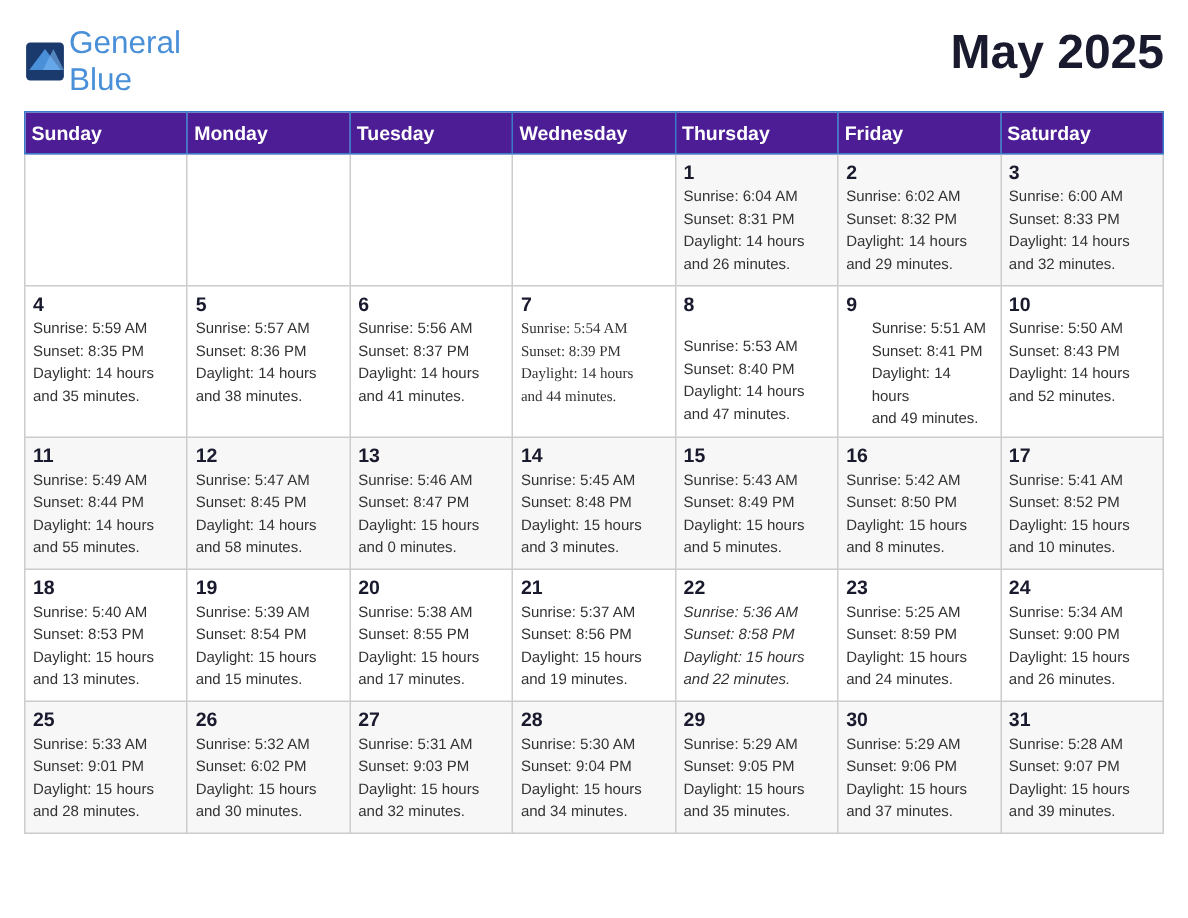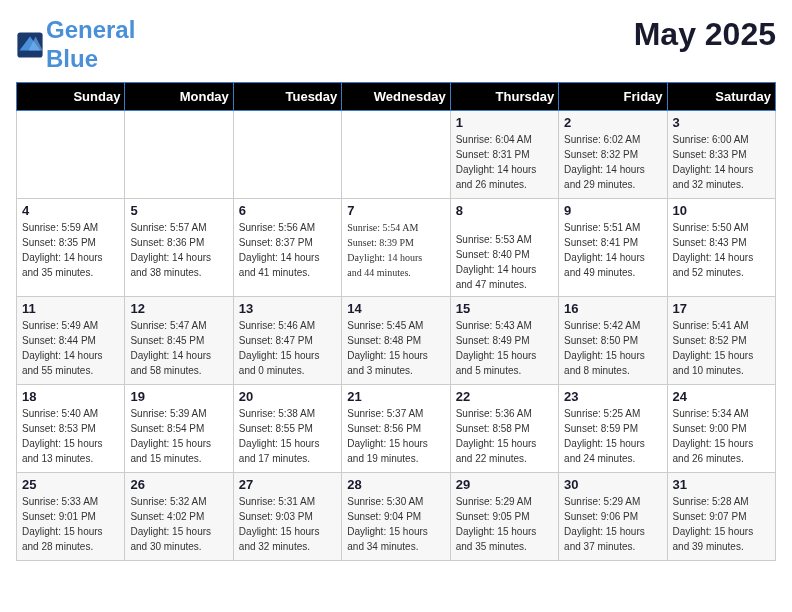--- a/index.html
+++ b/index.html
@@ -14,22 +14,22 @@
       display: flex;
       justify-content: space-between;
       align-items: flex-start;
       margin-bottom: 8px;
     }
     .logo {
       display: flex;
       align-items: center;
     }
     .logo-text {
-      font-size: 24px;
-      font-weight: bold;
+      font-size: 21px;
+      font-weight: normal;
       color: #1a1a2e;
       line-height: 1.2;
     }
     .logo-text span {
       color: #4a90d9;
     }
     .logo-icon {
       width: 28px;
       height: 28px;
       margin-right: 2px;
@@ -45,25 +45,25 @@
     .location {
       font-size: 14px;
       color: #333;
     }
     table {
       width: 100%;
       border-collapse: collapse;
       table-layout: fixed;
     }
     thead tr th {
-      background: #000000;
+      background: #4c1d95;
       color: #fff;
       font-size: 13px;
       padding: 6px 4px;
-      text-align: right;
+      text-align: left;
       border: 1px solid #3a7bc8;
     }
     tbody tr td {
       vertical-align: top;
       border: 1px solid #ccc;
       padding: 4px 5px;
       font-size: 10.5px;
       color: #222;
       height: 88px;
       background: #fff;
@@ -177,21 +177,21 @@
         </td>
         <td>
           <div class="day-number">8</div>
           <div class="day-info" style="white-space: pre-line; margin-top: 14px;">Sunrise: 5:53 AM
 Sunset: 8:40 PM
 Daylight: 14 hours
 and 47 minutes.</div>
         </td>
         <td>
           <div class="day-number">9</div>
-          <div class="day-info" style="white-space: pre-line;">Sunrise: 5:51 AM
+          <div class="day-info" style="white-space: pre-line; margin-left: 17px;">Sunrise: 5:51 AM
 Sunset: 8:41 PM
 Daylight: 14 hours
 and 49 minutes.</div>
         </td>
         <td>
           <div class="day-number">10</div>
           <div class="day-info" style="white-space: pre-line;">Sunrise: 5:50 AM
 Sunset: 8:43 PM
 Daylight: 14 hours
 and 52 minutes.</div>
@@ -272,21 +272,21 @@
         </td>
         <td>
           <div class="day-number">21</div>
           <div class="day-info" style="white-space: pre-line;">Sunrise: 5:37 AM
 Sunset: 8:56 PM
 Daylight: 15 hours
 and 19 minutes.</div>
         </td>
         <td>
           <div class="day-number">22</div>
-          <div class="day-info" style="white-space: pre-line;">Sunrise: 5:36 AM
+          <div class="day-info" style="white-space: pre-line; font-style: italic;">Sunrise: 5:36 AM
 Sunset: 8:58 PM
 Daylight: 15 hours
 and 22 minutes.</div>
         </td>
         <td>
           <div class="day-number">23</div>
           <div class="day-info" style="white-space: pre-line;">Sunrise: 5:25 AM
 Sunset: 8:59 PM
 Daylight: 15 hours
 and 24 minutes.</div>
@@ -303,21 +303,21 @@
         <td>
           <div class="day-number">25</div>
           <div class="day-info" style="white-space: pre-line;">Sunrise: 5:33 AM
 Sunset: 9:01 PM
 Daylight: 15 hours
 and 28 minutes.</div>
         </td>
         <td>
           <div class="day-number">26</div>
           <div class="day-info" style="white-space: pre-line;">Sunrise: 5:32 AM
-Sunset: 4:02 PM
+Sunset: 6:02 PM
 Daylight: 15 hours
 and 30 minutes.</div>
         </td>
         <td>
           <div class="day-number">27</div>
           <div class="day-info" style="white-space: pre-line;">Sunrise: 5:31 AM
 Sunset: 9:03 PM
 Daylight: 15 hours
 and 32 minutes.</div>
         </td>

